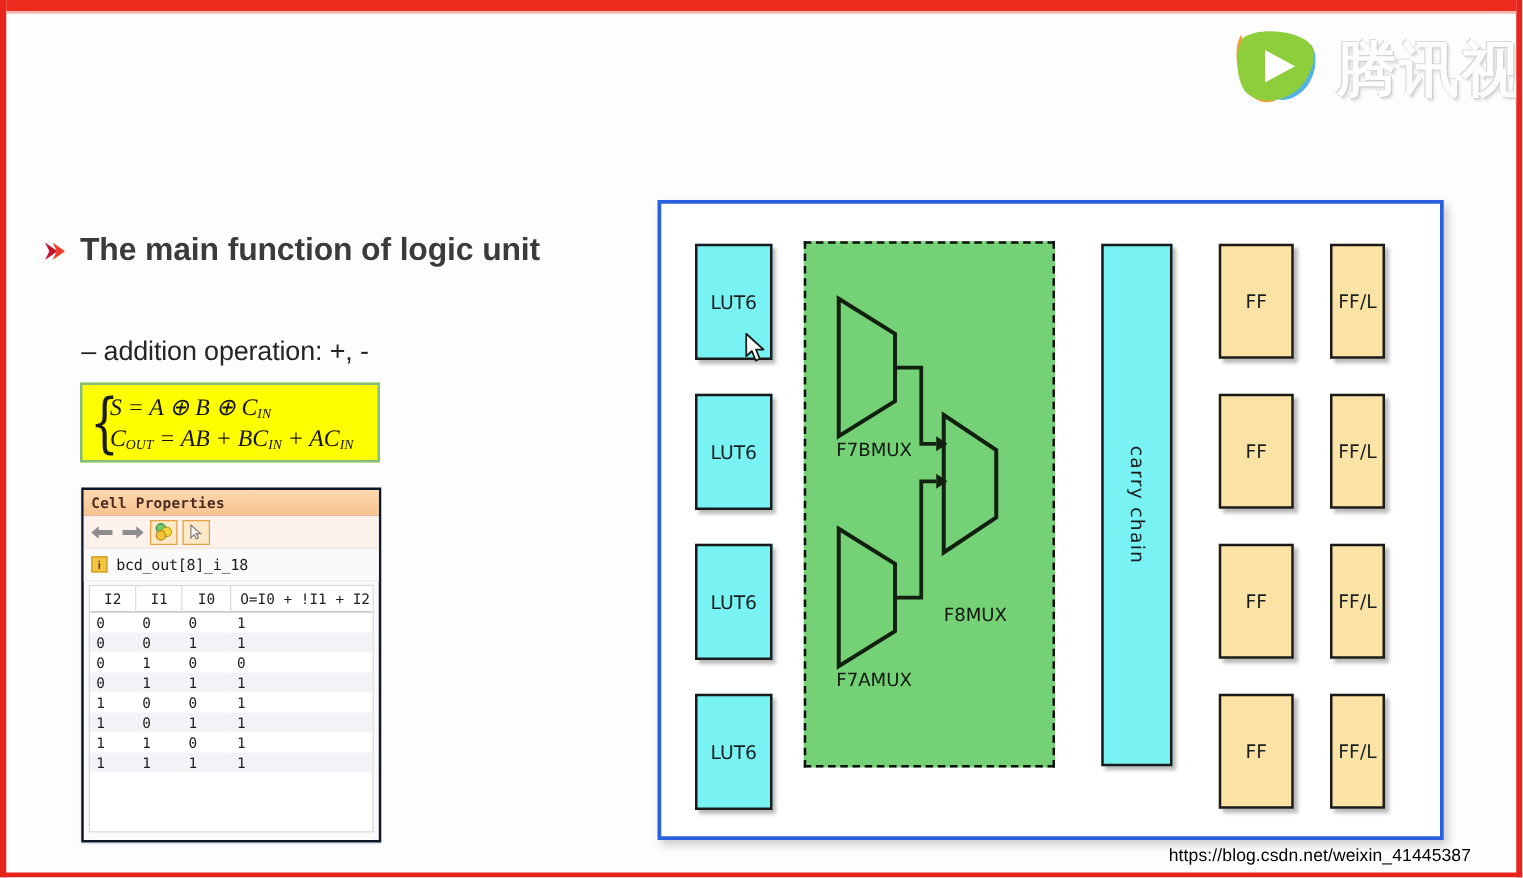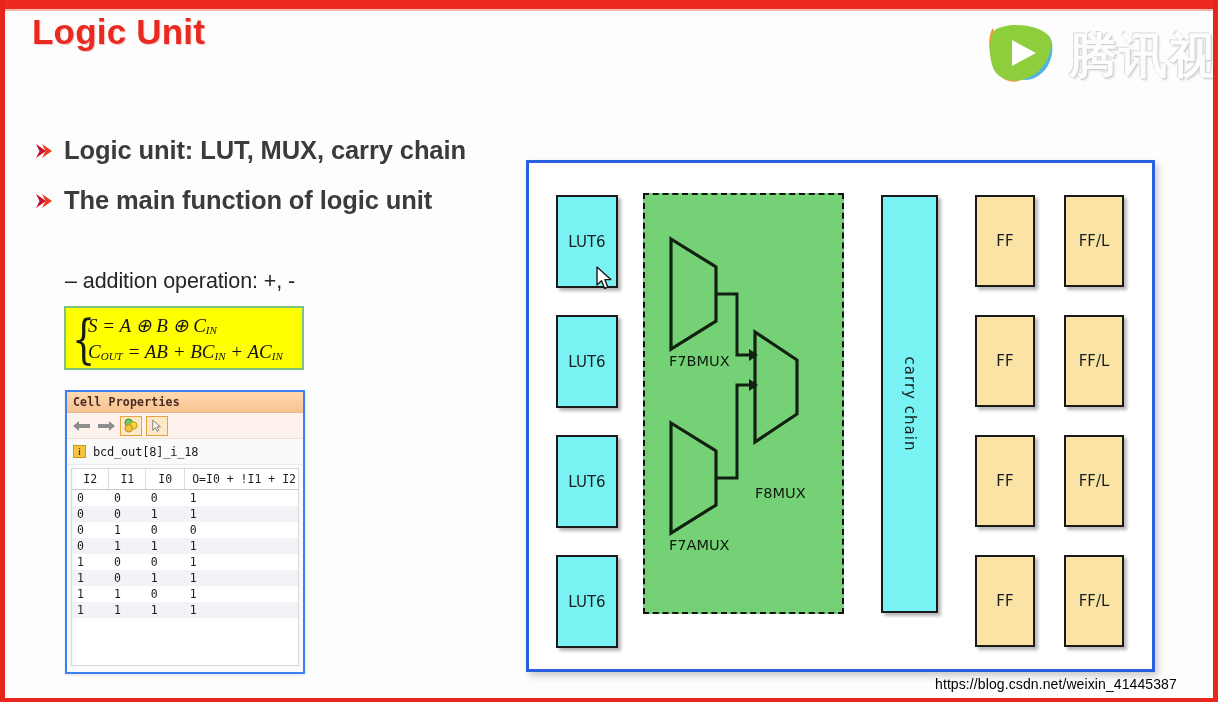--- a/index.html
+++ b/index.html
@@ -145,21 +145,21 @@
   #f-line-2 { top: 33px; }
 
   
   #cell-panel {
     position: absolute;
     left: 60px;
     top: 390px;
     width: 240px;
     height: 284px;
     background: #fafafa;
-    border: 2px solid #3b82f6;
+    border: 2px solid #0f172a;
     box-sizing: border-box;
     font-family: "DejaVu Sans Mono", monospace;
     box-shadow: 0 1px 2px rgba(0,0,0,.12);
   }
   #cp-title-bar {
     height: 21px;
     background: linear-gradient(#ffd9b0, #f7c38f);
     border-bottom: 1px solid #e3b9a0;
     display: flex;
     align-items: center;
@@ -273,21 +273,21 @@
     display: flex;
     align-items: center;
     justify-content: center;
     font-family: "DejaVu Sans", sans-serif;
     font-size: 15px;
     color: #17201f;
     box-shadow: 3px 3px 3px rgba(0,0,0,.28);
   }
   .lut { background: #79f2f4; width: 62px; height: 93px; left: 27px; }
   .ff  { background: #fbe3a5; width: 60px; height: 92px; }
-  .ffl { background: #fbe3a5; width: 60px; height: 92px; }
+  .ffl { background: #fbe3a5; width: 44px; height: 92px; }
   #carry {
     position: absolute;
     left: 352px;
     top: 32px;
     width: 57px;
     height: 418px;
     background: #79f2f4;
     border: 2px solid #1a1a1a;
     box-sizing: border-box;
     box-shadow: 3px 3px 3px rgba(0,0,0,.28);
@@ -346,39 +346,31 @@
   }
 </style>
 </head>
 <body>
 
 <div id="slide">
 
   <div id="top-bar"></div>
   <div id="top-bar-shadow"></div>
 
-  <div id="page-title">Logic Unit</div>
 
   <div id="logo-wrap">
     <svg id="logo-mark" viewBox="0 0 82 76">
       <path d="M14 14 C8 22 9 44 18 58 C24 67 34 70 42 66 L16 20 Z" fill="#f29a3e"></path>
       <path d="M70 22 C76 30 74 48 64 58 C56 66 46 68 40 64 L66 20 Z" fill="#4fb3e8"></path>
       <path d="M16 16 C28 8 56 10 68 20 C76 27 72 45 60 57 C48 68 28 70 18 60 C10 52 8 26 16 16 Z" fill="#8ece3c"></path>
       <path d="M33 26 L57 39 L33 52 Z" fill="#ffffff"></path>
     </svg>
     <div id="logo-cn">腾讯视频</div>
   </div>
 
-  <div class="bullet-row" style="left:28px; top:136px;">
-    <svg class="chev" viewBox="0 0 22 22">
-      <path d="M3 4 L13 11 L3 18 L6.5 11 Z" fill="#c51230"></path>
-      <path d="M9 4 L19 11 L9 18 L12.5 11 Z" fill="#ef3b24"></path>
-    </svg>
-    <span class="b1-text">Logic unit: LUT, MUX, carry chain</span>
-  </div>
 
   <div class="bullet-row" style="left:28px; top:186px;text-align:center;">
     <svg class="chev" viewBox="0 0 22 22">
       <path d="M3 4 L13 11 L3 18 L6.5 11 Z" fill="#c51230"></path>
       <path d="M9 4 L19 11 L9 18 L12.5 11 Z" fill="#ef3b24"></path>
     </svg>
     <span class="b1-text">The main function of logic unit</span>
   </div>
 
   <div class="sub-row" style="left:60px; top:269px;">

